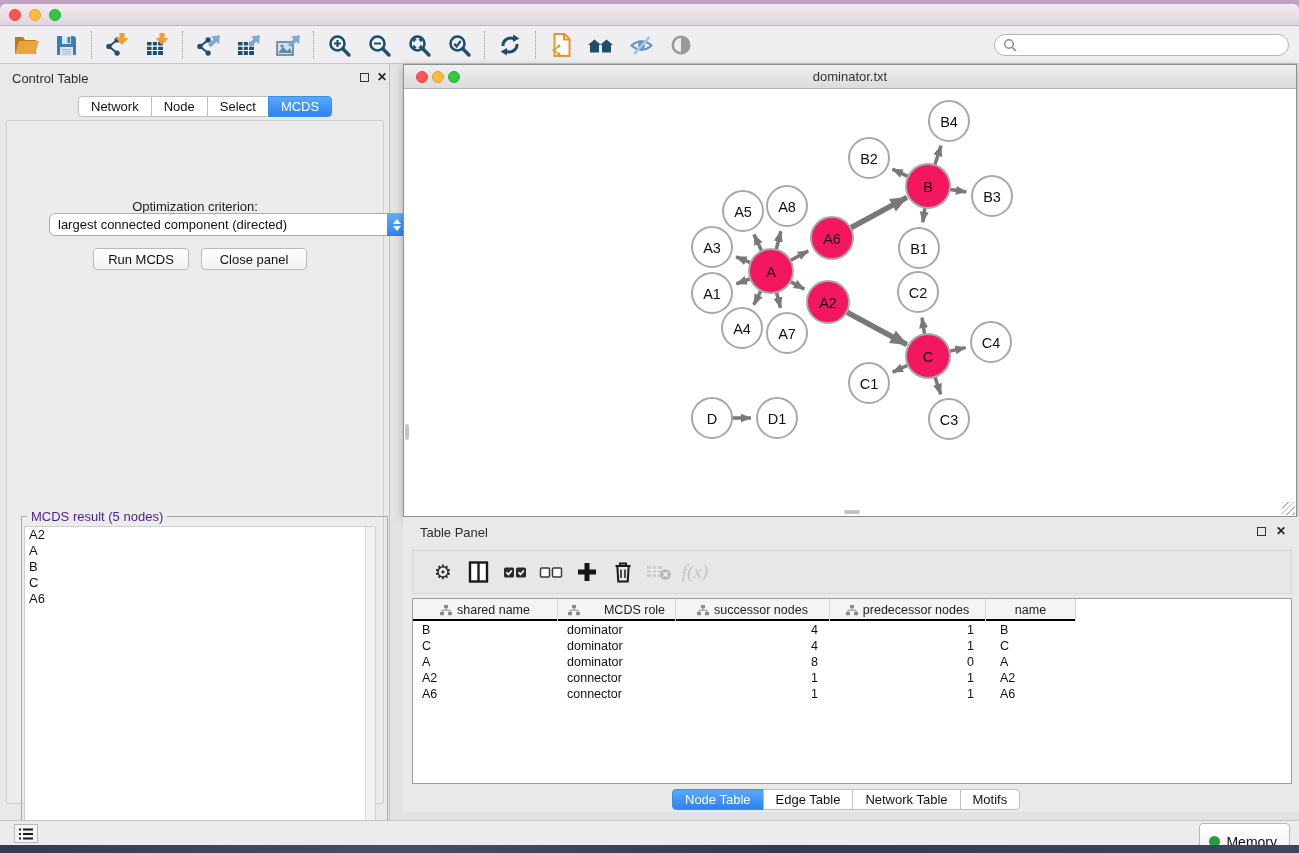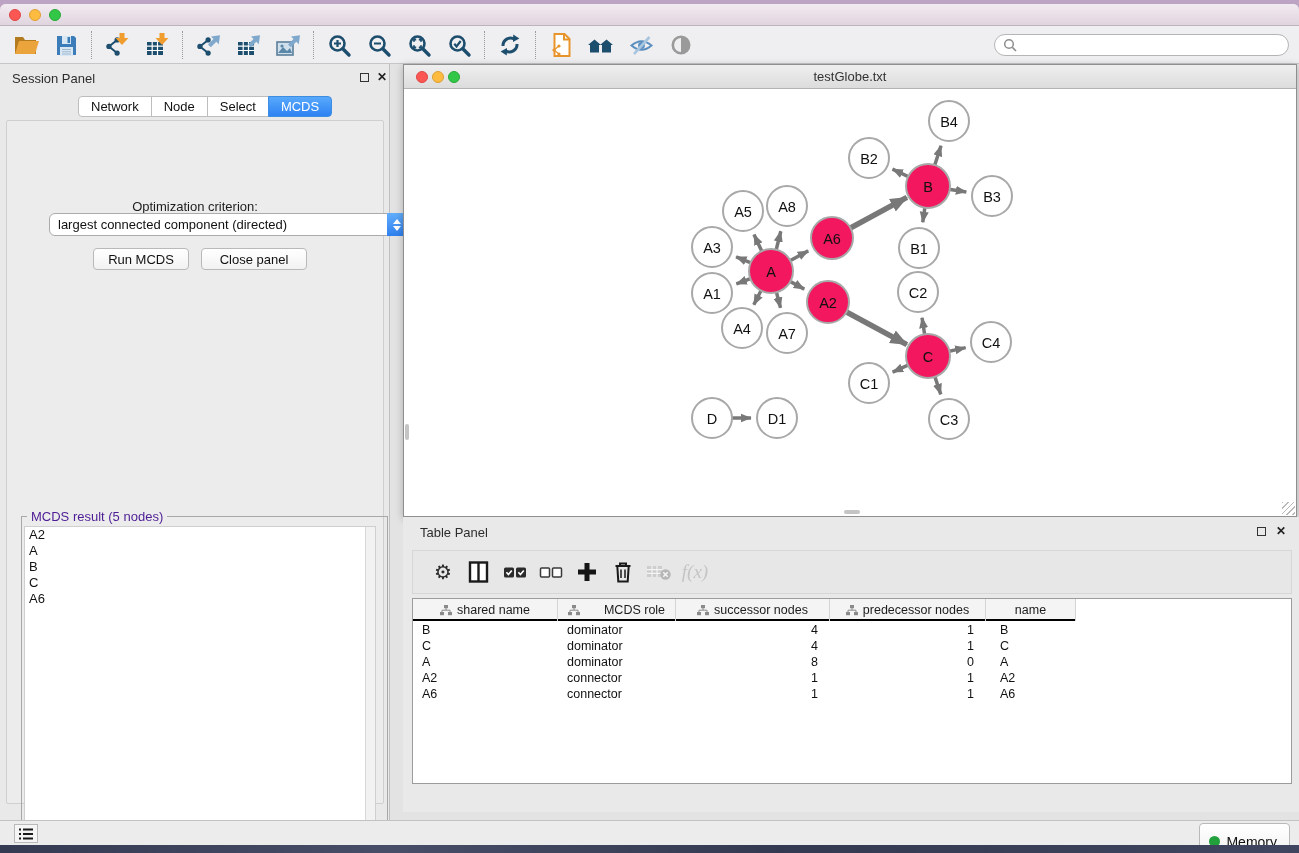--- a/index.html
+++ b/index.html
@@ -281,21 +281,21 @@
             </svg>
           </span>
         <input placeholder="" style="">
       </div>
     </div>
 
     <div class="content">
 
       <div class="control-panel">
         <div class="panel-titlerow">
-          <div class="panel-title">Session Panel</div>
+          <div class="panel-title">Control Table</div>
           <div class="float-glyph" style="left:360px;"></div>
           <div class="close-glyph" style="left:377px;">✕</div>
         </div>
         <div class="seg cp-tabs" id="cp-tabs">
             <div class="seg-btn">Network</div>
             <div class="seg-btn">Node</div>
             <div class="seg-btn">Select</div>
             <div class="seg-btn active">MCDS</div>
           </div>
         <div class="cp-inner">
@@ -321,21 +321,21 @@
               </div>
           </div>
         </div>
       </div>
 
       <div class="net-window">
         <div class="net-titlebar">
           <div class="net-light" style="left:12px;  background:#fc5753; border:1px solid #df4744;"></div>
           <div class="net-light" style="left:28px;  background:#fdbc40; border:1px solid #de9f34;"></div>
           <div class="net-light" style="left:44px;  background:#33c748; border:1px solid #27aa35;"></div>
-          <div class="title">testGlobe.txt</div>
+          <div class="title">dominator.txt</div>
         </div>
         <div class="net-canvas" id="net-canvas">
           <div class="scroll-dot-v"></div>
           <div class="scroll-dot-h"></div>
         <svg width="892" height="427">
               <defs>
                 <marker id="arr" markerUnits="strokeWidth" markerWidth="3.6" markerHeight="3" refX="3" refY="1.3" orient="auto">
                   <path d="M0 0 L3.2 1.3 L0 2.6 z" fill="#787878"></path>
                 </marker>
               </defs>
@@ -545,20 +545,26 @@
               </div>
               <div class="dt-tr">
                 <div class="dt-td al" style="width: 145px;">A6</div>
                 <div class="dt-td al" style="width: 118px;">connector</div>
                 <div class="dt-td ar" style="width: 154px;">1</div>
                 <div class="dt-td ar" style="width: 156px;">1</div>
                 <div class="dt-td name" style="width: 90px;">A6</div>
               </div>
             </div>
         </div>
+        <div class="seg tp-tabs" id="tp-tabs">
+            <div class="seg-btn active">Node Table</div>
+            <div class="seg-btn">Edge Table</div>
+            <div class="seg-btn">Network Table</div>
+            <div class="seg-btn">Motifs</div>
+          </div>
       </div>
     </div>
 
     <div class="statusbar">
       <div class="status-listbtn">
         <svg width="16" height="14" viewBox="0 0 16 14">
           <path d="M1 2.5 h2 M5 2.5 h10 M1 7 h2 M5 7 h10 M1 11.5 h2 M5 11.5 h10" stroke="#1a1a1a" stroke-width="2"></path>
         </svg>
       </div>
       <div class="memory-btn">

